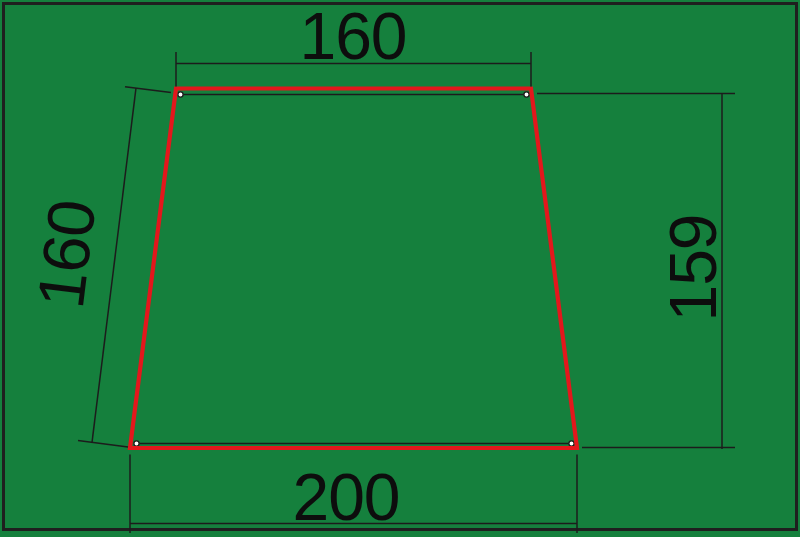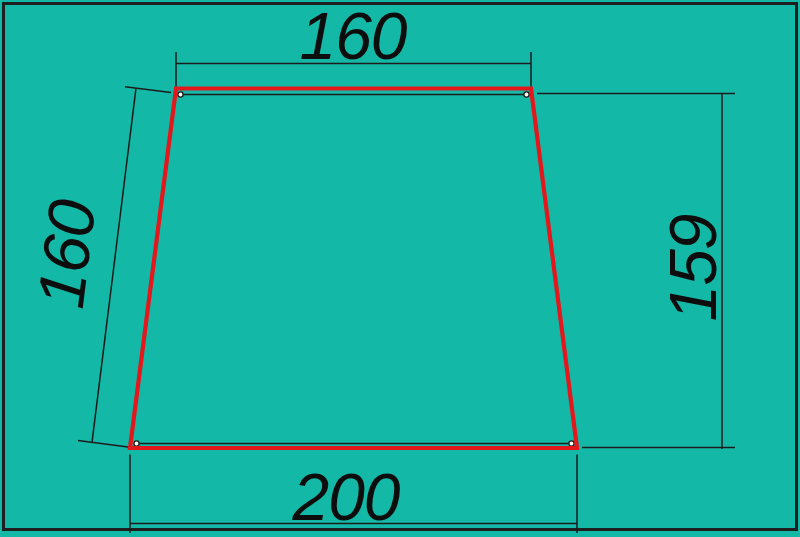--- a/index.html
+++ b/index.html
@@ -4,23 +4,22 @@
 <style>
   html, body {
     margin: 0;
     padding: 0;
     background: #ffffff;
   }
   .canvas {
     position: relative;
     width: 800px;
     height: 537px;
-    background: #14b8a6;
+    background: #15803d;
     overflow: hidden;
-    font-style: italic;
   }
   svg {
     display: block;
   }
   .dim-text {
     font-family: "Liberation Sans", "DejaVu Sans", sans-serif;
     font-size: 66px;
     fill: #0d0d0d;
     letter-spacing: -1px;
   }

